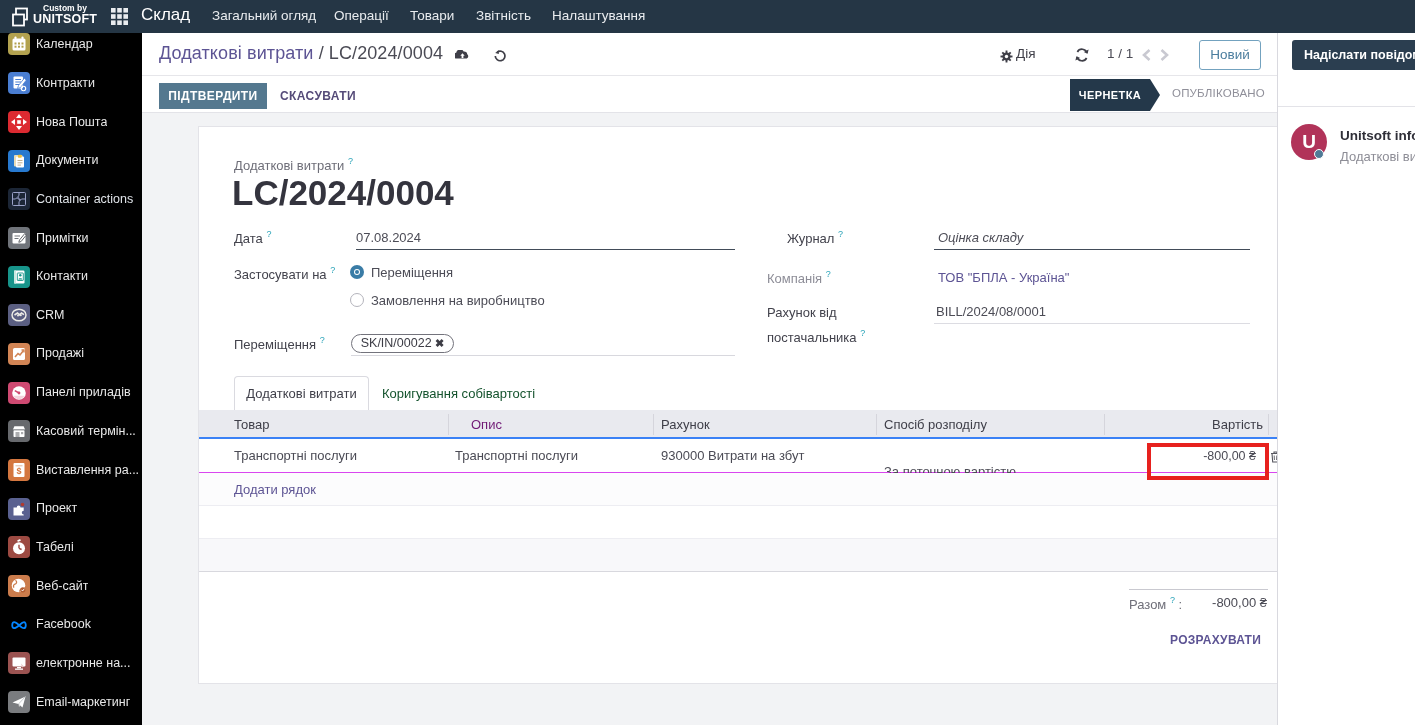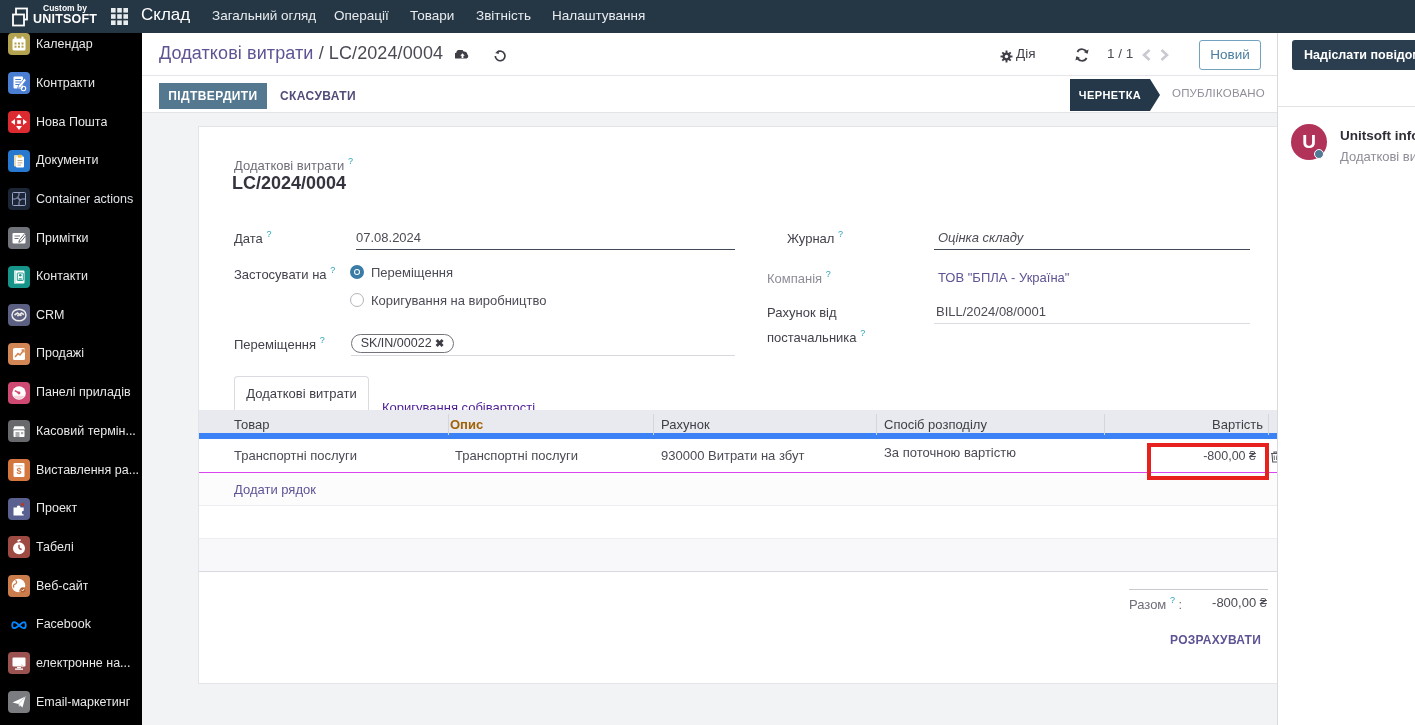--- a/index.html
+++ b/index.html
@@ -271,69 +271,69 @@
       <div class="abs" style="left:1057px;top:7px;width:62px;height:30px;border:1px solid #73a2bf;border-radius:3px;font-size:13.5px;color:#4a7d9e;text-align:center;line-height:28px;">Новий</div>
     </div>
     <div id="btnrow">
       <div class="abs" style="left:17px;top:7px;width:108px;height:26px;background:#54788f;color:#fff;font-size:12px;font-weight:bold;text-align:center;line-height:26px;letter-spacing:0.4px;">ПІДТВЕРДИТИ</div>
       <div class="abs" style="left:138px;top:7px;width:76px;height:26px;color:#554b79;font-size:12px;font-weight:bold;text-align:center;line-height:26px;letter-spacing:0.4px;">СКАСУВАТИ</div>
       <div class="abs" style="left:928px;top:3px;width:90px;height:32px;background:#24384a;clip-path:polygon(0 0,80px 0,90px 16px,80px 32px,0 32px);color:#fff;font-size:11px;font-weight:bold;text-align:center;line-height:32px;letter-spacing:0.4px;padding-right:10px;">ЧЕРНЕТКА</div>
       <div class="abs" style="left:1030px;top:11px;width:95px;font-size:11.5px;color:#8f8f99;letter-spacing:0.2px;">ОПУБЛІКОВАНО</div>
     </div>
     <div id="sheet">
       <div class="abs" style="left:35px;top:29px;font-size:13px;color:#6e6e78;">Додаткові витрати <span class="q">?</span></div>
-      <div class="abs" style="left:33px;top:46px;font-size:18px;font-weight:bold;color:#34343e;">LC/2024/0004</div>
+      <div class="abs" style="left:33px;top:46px;font-size:35px;font-weight:bold;color:#34343e;">LC/2024/0004</div>
 
       <div class="abs lbl" style="left:35px;top:102px;">Дата <span class="q">?</span></div>
       <div class="abs val" style="left:157px;top:103px;">07.08.2024</div>
       <div class="abs" style="left:157px;top:122px;width:379px;height:1px;background:#424c59;"></div>
 
       <div class="abs lbl" style="left:35px;top:138px;">Застосувати на <span class="q">?</span></div>
       <div class="abs" style="left:151px;top:138px;width:14px;height:14px;border-radius:50%;background:#3a7ca6;"></div>
       <div class="abs" style="left:155px;top:142px;width:6px;height:6px;border-radius:50%;background:#fff;"></div>
       <div class="abs" style="left:156px;top:143px;width:4px;height:4px;border-radius:50%;background:#3a7ca6;"></div>
       <div class="abs val" style="left:172px;top:138px;">Переміщення</div>
       <div class="abs" style="left:151px;top:165.5px;width:14px;height:14px;border-radius:50%;border:1px solid #b4b4bc;background:#fff;"></div>
-      <div class="abs val" style="left:172px;top:165.5px;">Коригування на виробництво</div>
+      <div class="abs val" style="left:172px;top:165.5px;">Замовлення на виробництво</div>
 
       <div class="abs lbl" style="left:35px;top:208px;">Переміщення <span class="q">?</span></div>
       <div class="abs" style="left:152px;top:207px;width:103px;height:19px;border:1px solid #73737c;border-radius:10px;font-size:12.5px;color:#3c3c45;text-align:center;line-height:17px;">SK/IN/00022 <b style="font-size:11px">✖</b></div>
       <div class="abs" style="left:152px;top:227.5px;width:384px;height:1px;background:#d8d8de;"></div>
 
       <div class="abs lbl" style="left:588px;top:102px;text-align:right;">Журнал <span class="q">?</span></div>
       <div class="abs val" style="left:739px;top:103px;font-style:italic;">Оцінка складу</div>
       <div class="abs" style="left:735px;top:122px;width:316px;height:1px;background:#424c59;"></div>
 
       <div class="abs" style="left:568px;top:142px;font-size:13px;color:#8d8d97;">Компанія <span class="q">?</span></div>
       <div class="abs" style="left:739px;top:143px;font-size:13px;color:#5d5494;">ТОВ "БПЛА - Україна"</div>
 
       <div class="abs lbl" style="left:568px;top:175px;width:130px;line-height:21px;">Рахунок від постачальника <span class="q">?</span></div>
       <div class="abs val" style="left:737px;top:177px;">BILL/2024/08/0001</div>
       <div class="abs" style="left:735px;top:196px;width:316px;height:1px;background:#dcdce2;"></div>
 
       <div class="abs" style="left:35px;top:249px;width:135px;height:34px;border:1px solid #dadae0;border-bottom:none;border-radius:4px 4px 0 0;background:#fff;font-size:13px;color:#3f3f49;text-align:center;line-height:34px;">Додаткові витрати</div>
-      <div class="abs" style="left:183px;top:273px;font-size:13px;color:#4c1d95;">Коригування собівартості</div>
-
-      <div class="abs" style="left:0;top:283px;width:1100px;height:29px;background:#e9eaef;border-bottom:6px solid #3b82f6;">
+      <div class="abs" style="left:183px;top:259px;font-size:13px;color:#14532d;">Коригування собівартості</div>
+
+      <div class="abs" style="left:0;top:283px;width:1100px;height:29px;background:#e9eaef;border-bottom:2px solid #3b82f6;">
         <div class="abs" style="left:249px;top:4px;width:1px;height:21px;background:#d5d5dc;"></div>
         <div class="abs" style="left:454px;top:4px;width:1px;height:21px;background:#d5d5dc;"></div>
         <div class="abs" style="left:677px;top:4px;width:1px;height:21px;background:#d5d5dc;"></div>
         <div class="abs" style="left:905px;top:4px;width:1px;height:21px;background:#d5d5dc;"></div>
         <div class="abs" style="left:1069px;top:4px;width:1px;height:21px;background:#d5d5dc;"></div>
         <div class="abs" style="left:35px;top:7px;font-size:13px;font-weight:500;color:#3e3e48;">Товар</div>
-        <div class="abs" style="left:251px;top:7px;font-size:13px;font-weight:700;color:#a16207;">Опис</div>
+        <div class="abs" style="left:272px;top:7px;font-size:13px;font-weight:400;color:#701a75;">Опис</div>
         <div class="abs" style="left:462px;top:7px;font-size:13px;font-weight:500;color:#3e3e48;">Рахунок</div>
         <div class="abs" style="left:685px;top:7px;font-size:13px;font-weight:500;color:#3e3e48;">Спосіб розподілу</div>
         <div class="abs" style="left:914px;top:7px;width:150px;text-align:right;font-size:13px;font-weight:500;color:#3e3e48;">Вартість</div>
       </div>
       <div class="abs" style="left:0;top:312px;width:1100px;height:34px;background:#fff;border-bottom:1px solid #d946ef;">
         <div class="abs" style="left:35px;top:9px;font-size:13px;color:#4b4b55;">Транспортні послуги</div>
         <div class="abs" style="left:256px;top:9px;font-size:13px;color:#4b4b55;">Транспортні послуги</div>
         <div class="abs" style="left:462px;top:9px;font-size:13px;color:#4b4b55;">930000 Витрати на збут</div>
-        <div class="abs" style="left:685px;top:6px;font-size:13px;color:#4b4b55;text-align:right;">За поточною вартістю</div>
+        <div class="abs" style="left:685px;top:25px;font-size:13px;color:#4b4b55;text-align:right;">За поточною вартістю</div>
         <div class="abs" style="left:907px;top:10px;width:150px;text-align:right;font-size:12.5px;color:#4b4b55;">-800,00 ₴</div>
         <svg class="abs" style="left:1071px;top:11px" width="11" height="13" viewBox="0 0 11 13">
             <path d="M1,3.5 h9 M4,3.5 v-1.5 h3 v1.5 M2,3.5 l0.7,8.5 h5.6 l0.7,-8.5" fill="none" stroke="#55555e" stroke-width="1.1"></path>
             <g stroke="#55555e" stroke-width="0.9">
               <line x1="4.2" y1="5.5" x2="4.4" y2="10"></line>
               <line x1="6.8" y1="5.5" x2="6.6" y2="10"></line>
             </g>
           </svg>
       </div>
       <div class="abs" style="left:0;top:346px;width:1100px;height:33px;background:#fcfcfd;border-bottom:1px solid #ededf2;">

